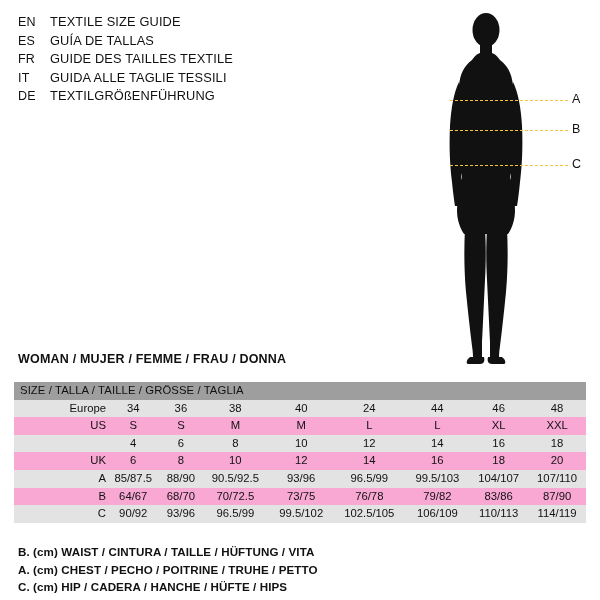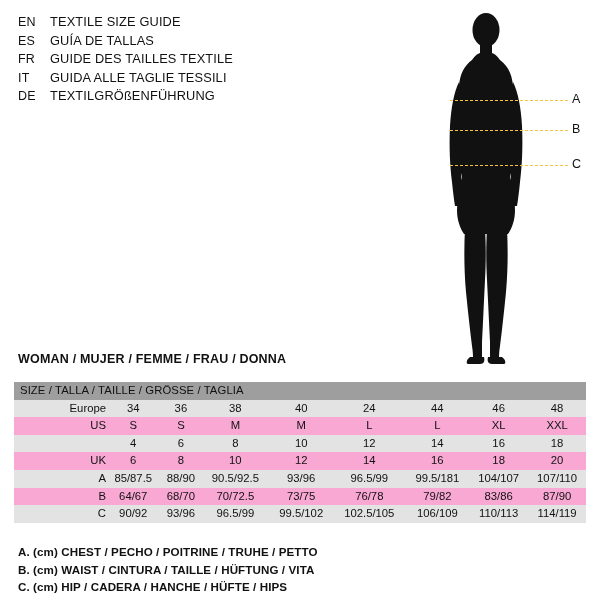--- a/index.html
+++ b/index.html
@@ -275,21 +275,21 @@
         <td>18</td>
         <td>20</td>
       </tr>
       <tr class="row-light">
         <td class="rowlabel">A</td>
         <td>85/87.5</td>
         <td>88/90</td>
         <td>90.5/92.5</td>
         <td>93/96</td>
         <td>96.5/99</td>
-        <td>99.5/181</td>
+        <td>99.5/103</td>
         <td>104/107</td>
         <td>107/110</td>
       </tr>
       <tr class="row-dark">
         <td class="rowlabel">B</td>
         <td>64/67</td>
         <td>68/70</td>
         <td>70/72.5</td>
         <td>73/75</td>
         <td>76/78</td>
@@ -305,18 +305,18 @@
         <td>99.5/102</td>
         <td>102.5/105</td>
         <td>106/109</td>
         <td>110/113</td>
         <td>114/119</td>
       </tr>
     </tbody>
   </table>
 
   <div class="notes">
+    <div class="note">B. (cm) WAIST / CINTURA / TAILLE / HÜFTUNG / VITA</div>
     <div class="note">A. (cm) CHEST / PECHO / POITRINE / TRUHE / PETTO</div>
-    <div class="note">B. (cm) WAIST / CINTURA / TAILLE / HÜFTUNG / VITA</div>
     <div class="note">C. (cm) HIP / CADERA / HANCHE / HÜFTE / HIPS</div>
   </div>
 
 </div>
 
 </body></html>

